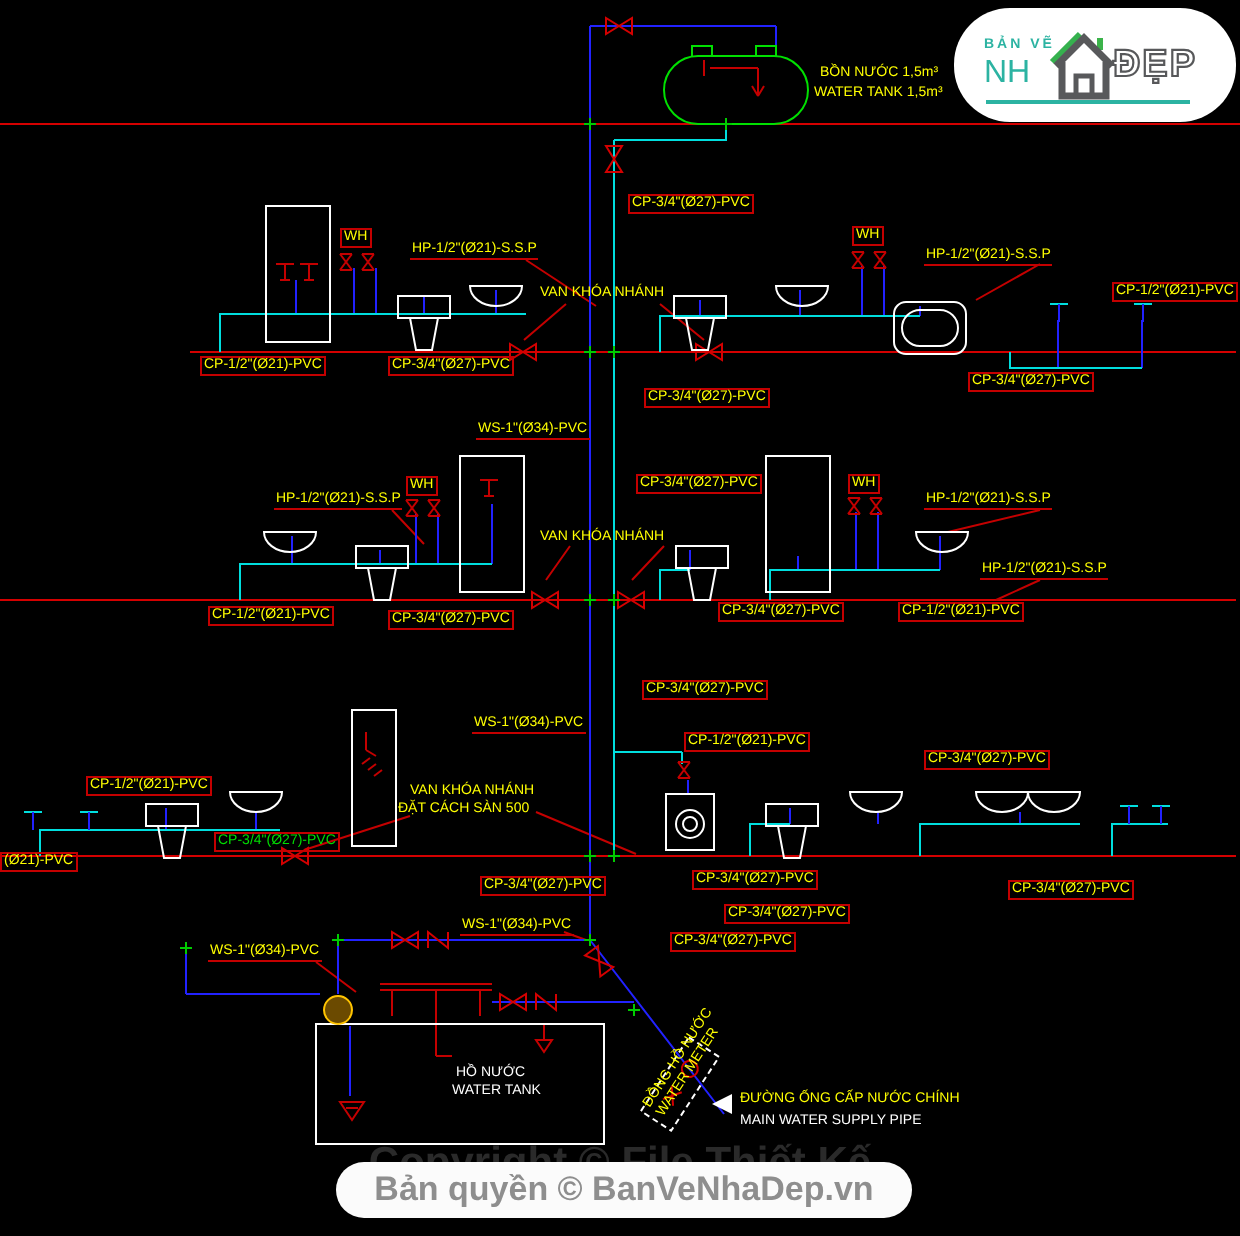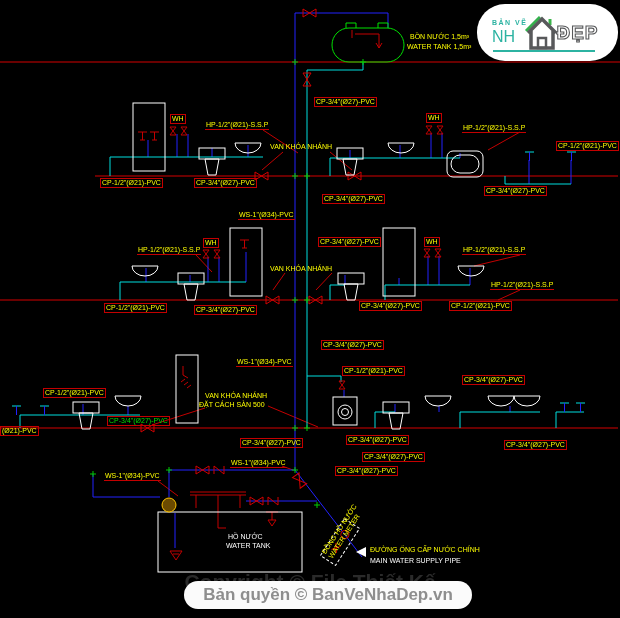--- a/index.html
+++ b/index.html
@@ -19,21 +19,21 @@
   .logo .col{display:flex;flex-direction:column;line-height:1;}
   .logo .tag{font-size:7px;font-weight:700;letter-spacing:1.5px;color:#2cb3a2;margin-bottom:1px;}
   .logo .name{font-size:16px;font-weight:400;color:#2cb3a2;line-height:20px;}
   .logo .dep{font-size:19px;font-weight:700;color:#ffffff;-webkit-text-stroke:1.1px #57585a;
              margin-left:-4px;letter-spacing:1px;}
   .logo .uline{position:absolute;left:16px;bottom:9px;width:102px;height:2px;background:#2cb3a2;}
   
   .footer-bar{position:absolute;left:0;top:578px;width:620px;height:40px;background:#000;z-index:2;}
   .wm-back{position:absolute;left:0;top:570px;width:620px;text-align:center;color:#2a2a2a;
            font-size:21px;font-weight:700;z-index:2;}
-  .pill{position:absolute;left:184px;top:581px;width:288px;height:28px;background:#fbfbfb;
+  .pill{position:absolute;left:168px;top:581px;width:288px;height:28px;background:#fbfbfb;
         border-radius:15px;display:flex;align-items:center;justify-content:center;
         color:#8e8e8e;font-size:17px;font-weight:700;z-index:6;}
 </style>
 </head>
 <body>
 
 <div id="stage">
 
   <svg width="620" height="618" viewBox="0 0 620 618">
     <defs>

